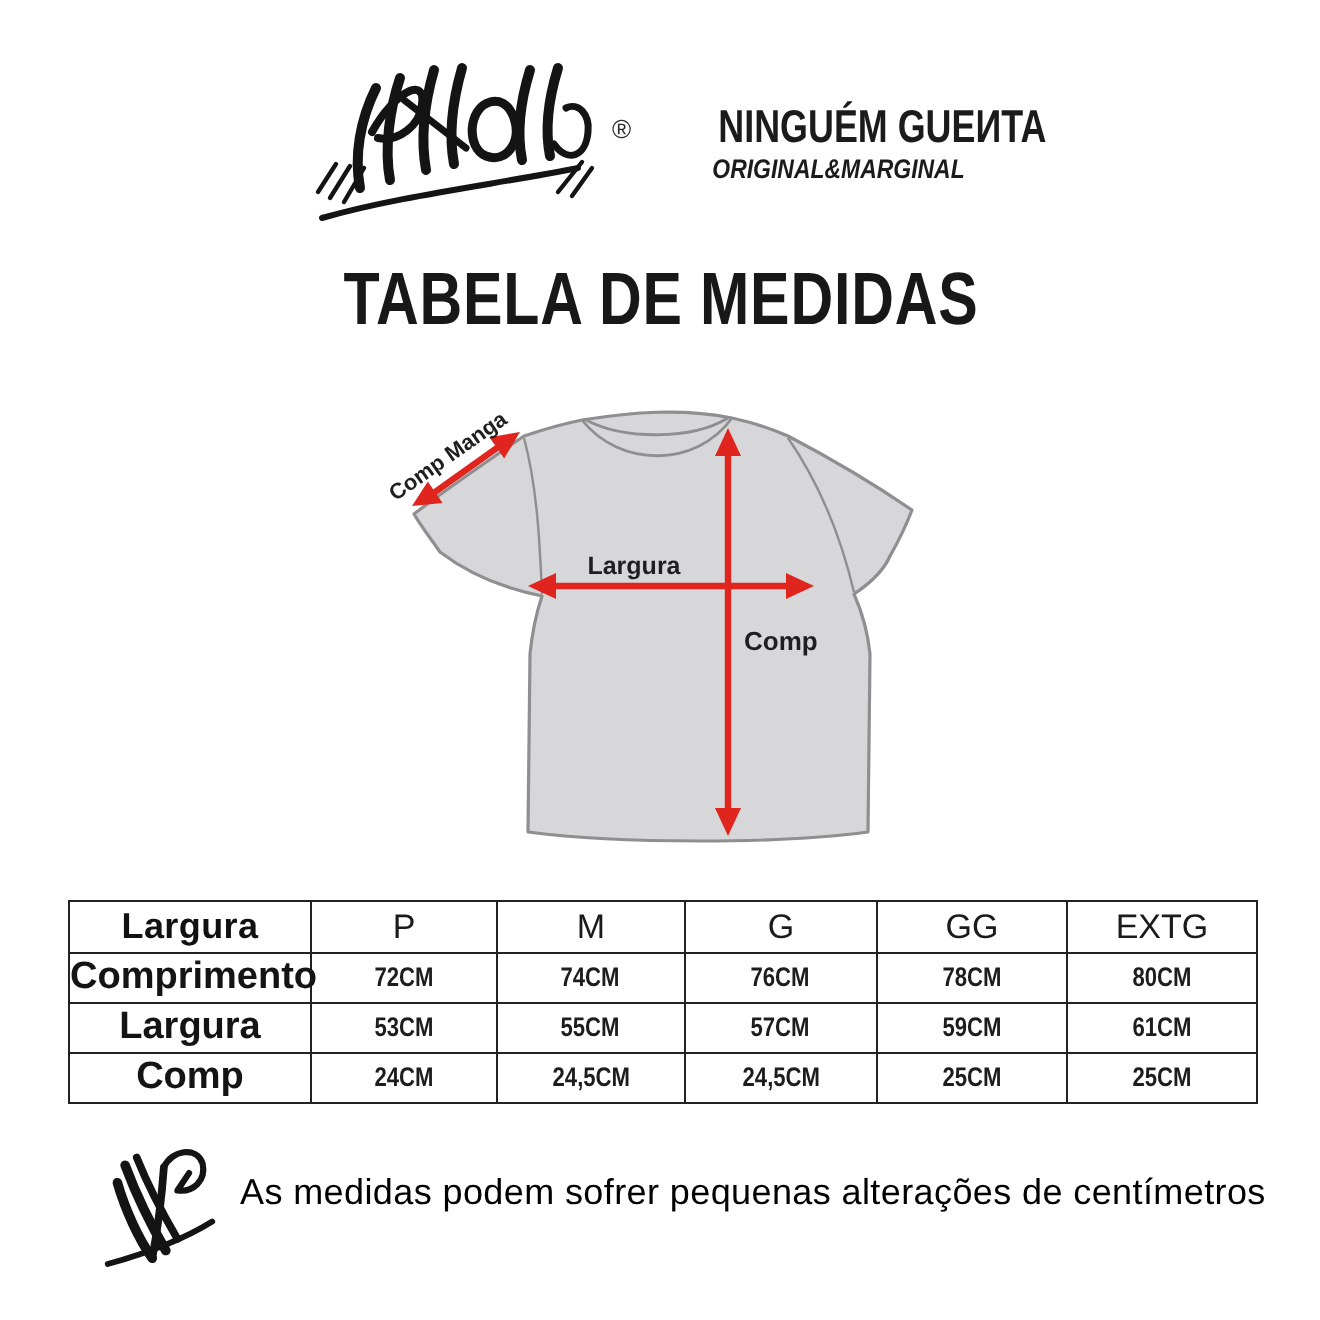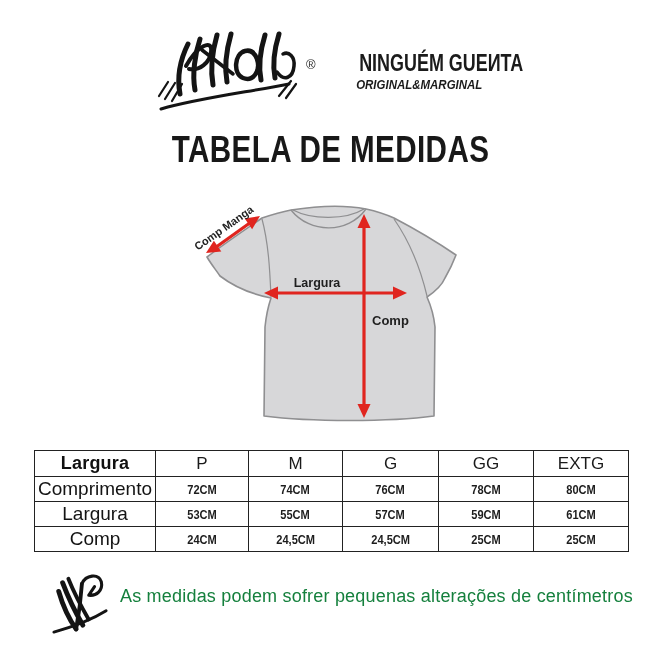--- a/index.html
+++ b/index.html
@@ -36,29 +36,29 @@
   .size-table{
     left:34px;top:450px;width:594px;border-collapse:collapse;table-layout:fixed;
     position:absolute;background:#fff;
   }
   .size-table,.size-table th,.size-table td{border:1.6px solid #222;}
   .size-table th,.size-table td{padding:0;text-align:center;vertical-align:middle;}
   .size-table thead th{height:25px;}
   .size-table tbody td{height:24px;}
   .col-brand{font-size:18px;font-weight:bold;color:#111;letter-spacing:0.2px;}
   .size-head{font-size:17px;font-weight:normal;color:#1a1a1a;}
-  .row-label{font-size:19px;font-weight:normal;color:#141414;}
+  .row-label{font-size:19px;font-weight:bold;color:#141414;}
   .val{
     display:inline-block;font-size:13.5px;font-weight:bold;white-space:nowrap;
     transform:scaleX(0.82);transform-origin:center;color:#1d1d1d;
   }
 
   
   .ng-logo{left:50px;top:570px;width:60px;height:66px;}
-  .note{left:120px;top:586px;width:530px;font-size:18px;color:#15803d;letter-spacing:0.2px;}
+  .note{left:120px;top:586px;width:530px;font-size:18px;color:#000000;letter-spacing:0.2px;}
 </style>
 </head>
 <body>
 
 <div class="canvas">
 
   <svg class="abs tag-logo" viewBox="0 0 145 95">
     <g fill="none" stroke="#141414" stroke-linecap="round" stroke-linejoin="round">
       <path d="M6,74 L15,60" stroke-width="2.2"></path>
       <path d="M12,77 L22,61" stroke-width="2.2"></path>

